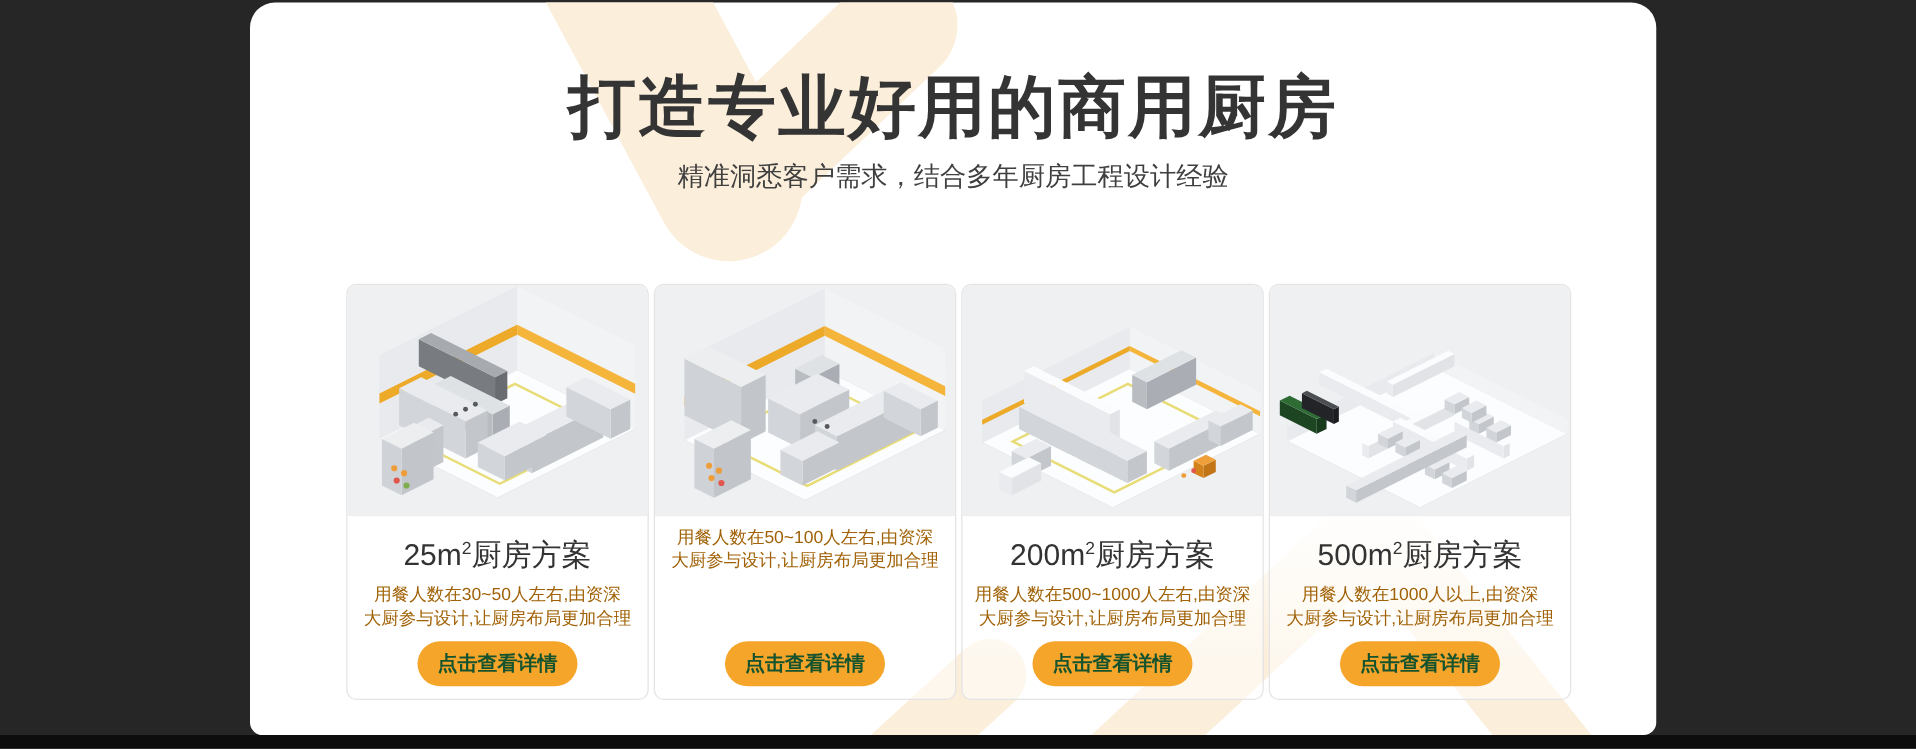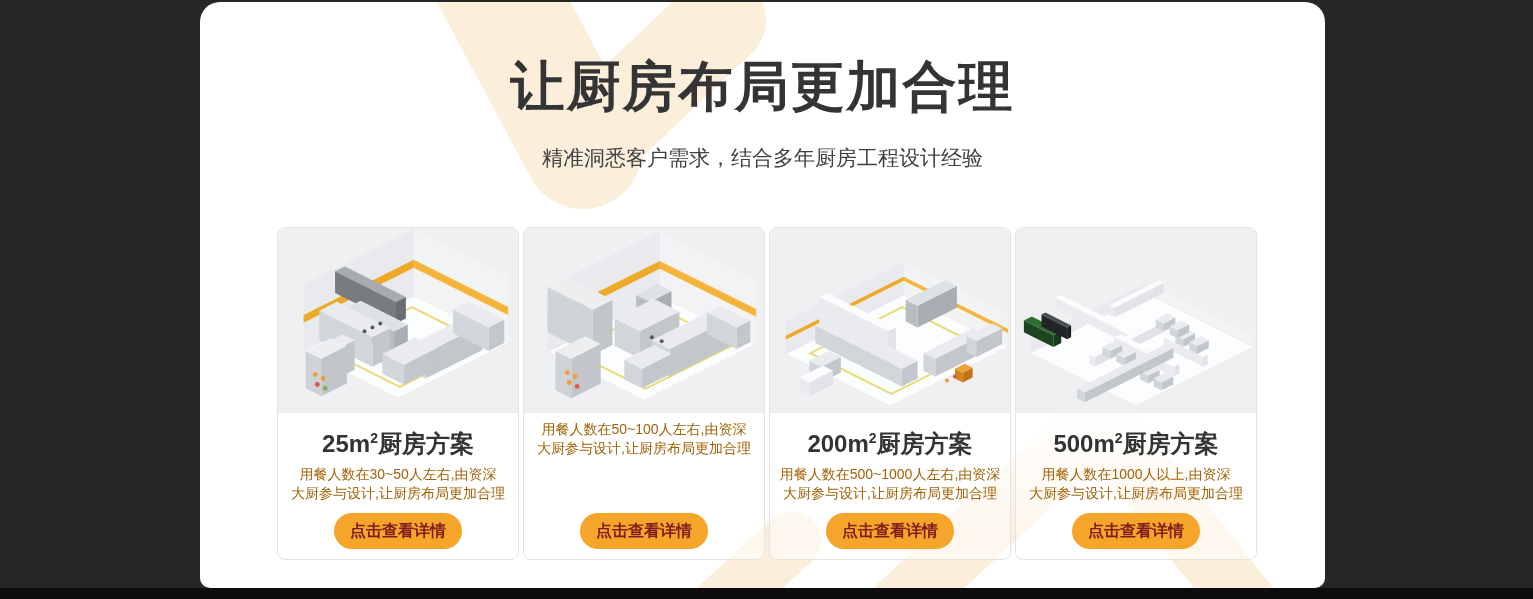--- a/index.html
+++ b/index.html
@@ -25,21 +25,21 @@
   #wm-bottom{left:0;top:380px;}
   .page-title{
     position:absolute;left:0;top:52px;width:1125px;
     font-size:54px;line-height:64px;font-weight:900;
     color:#343434;letter-spacing:2px;text-align:center;margin:0;
   }
   .page-subtitle{
     position:absolute;left:0;width:1125px;text-align:center;
     font-size:21px;line-height:28px;color:#3f3f3f;margin:0;
   }
-  #subtitle-1{top:142px;}
+  #subtitle-1{top:126px;}
   #subtitle-2{top:160px;}
 
   .cards-row{
     position:absolute;left:77px;top:225px;
     display:flex;gap:4px;
   }
   .plan-card{
     width:240px;height:331px;
     border:1px solid #e4e4e4;
     border-radius:8px;
@@ -51,33 +51,33 @@
     width:240px;height:185px;
     border-radius:8px 8px 0 0;
     overflow:hidden;
     background:#eef0f2;
     border-bottom:1px solid #ededed;
     box-sizing:border-box;
   }
   .card-image svg{display:block;}
   .card-title{
     margin:11px 0 0 0;text-align:center;
-    font-size:24px;line-height:28px;font-weight:700;color:#333333;
+    font-size:24px;line-height:28px;font-weight:400;color:#333333;
   }
   .card-title sup{font-size:14px;}
   .card-desc{
     margin:7px 6px 0 6px;text-align:center;
     font-size:14px;line-height:19px;color:#a16207;
   }
   .card-cta{
     position:absolute;left:50%;bottom:10px;transform:translateX(-50%);
     width:128px;height:36px;
     border:none;border-radius:18px;
     background:#f6a52b;
-    color:#7f1d1d;font-size:16px;font-weight:bold;
+    color:#14532d;font-size:16px;font-weight:bold;
     font-family:"Liberation Sans","DejaVu Sans",sans-serif;
     cursor:pointer;display:block;
   }
 </style>
 </head>
 <body>
 
 <div class="content-panel">
 
   <svg id="wm-top" class="watermark" width="700" height="270" viewBox="0 0 700 270">
@@ -90,21 +90,21 @@
       <linearGradient id="fadeCream" x1="0" y1="0" x2="0" y2="208" gradientUnits="userSpaceOnUse">
         <stop offset="0" stop-color="#fbeeda" stop-opacity="0"></stop>
         <stop offset="0.3" stop-color="#fbeeda" stop-opacity="0.35"></stop>
         <stop offset="0.7" stop-color="#fbeeda" stop-opacity="1"></stop>
       </linearGradient>
     </defs>
     <polyline points="655,265 900,38 1078,262" fill="none" stroke="url(#fadeCream)" stroke-width="62" stroke-linecap="round" stroke-linejoin="round"></polyline>
     <line x1="448" y1="290" x2="592" y2="158" stroke="url(#fadeCream)" stroke-width="58" stroke-linecap="round"></line>
   </svg>
 
-  <h1 class="page-title">让厨房布局更加合理</h1>
+  <h1 class="page-title">打造专业好用的商用厨房</h1>
   <p id="subtitle-1" class="page-subtitle">精准洞悉客户需求，结合多年厨房工程设计经验</p>
 
   <div class="cards-row">
 
     <div class="plan-card">
       <div class="card-image" title="25平米商用厨房等距渲染图">
         <svg id="kitchen-0" width="240" height="184" viewBox="0 0 244 185">
             <rect width="244" height="185" fill="#eef0f2"></rect>
             <polygon points="122.0,172.0 234.0,116.0 138.0,68.0 26.0,124.0" fill="#fcfdfe" stroke="#e4e6e9" stroke-width="0.6"></polygon>
             <polygon points="234.0,116.0 138.0,68.0 138.0,0.0 234.0,48.0" fill="#f2f3f5"></polygon>

